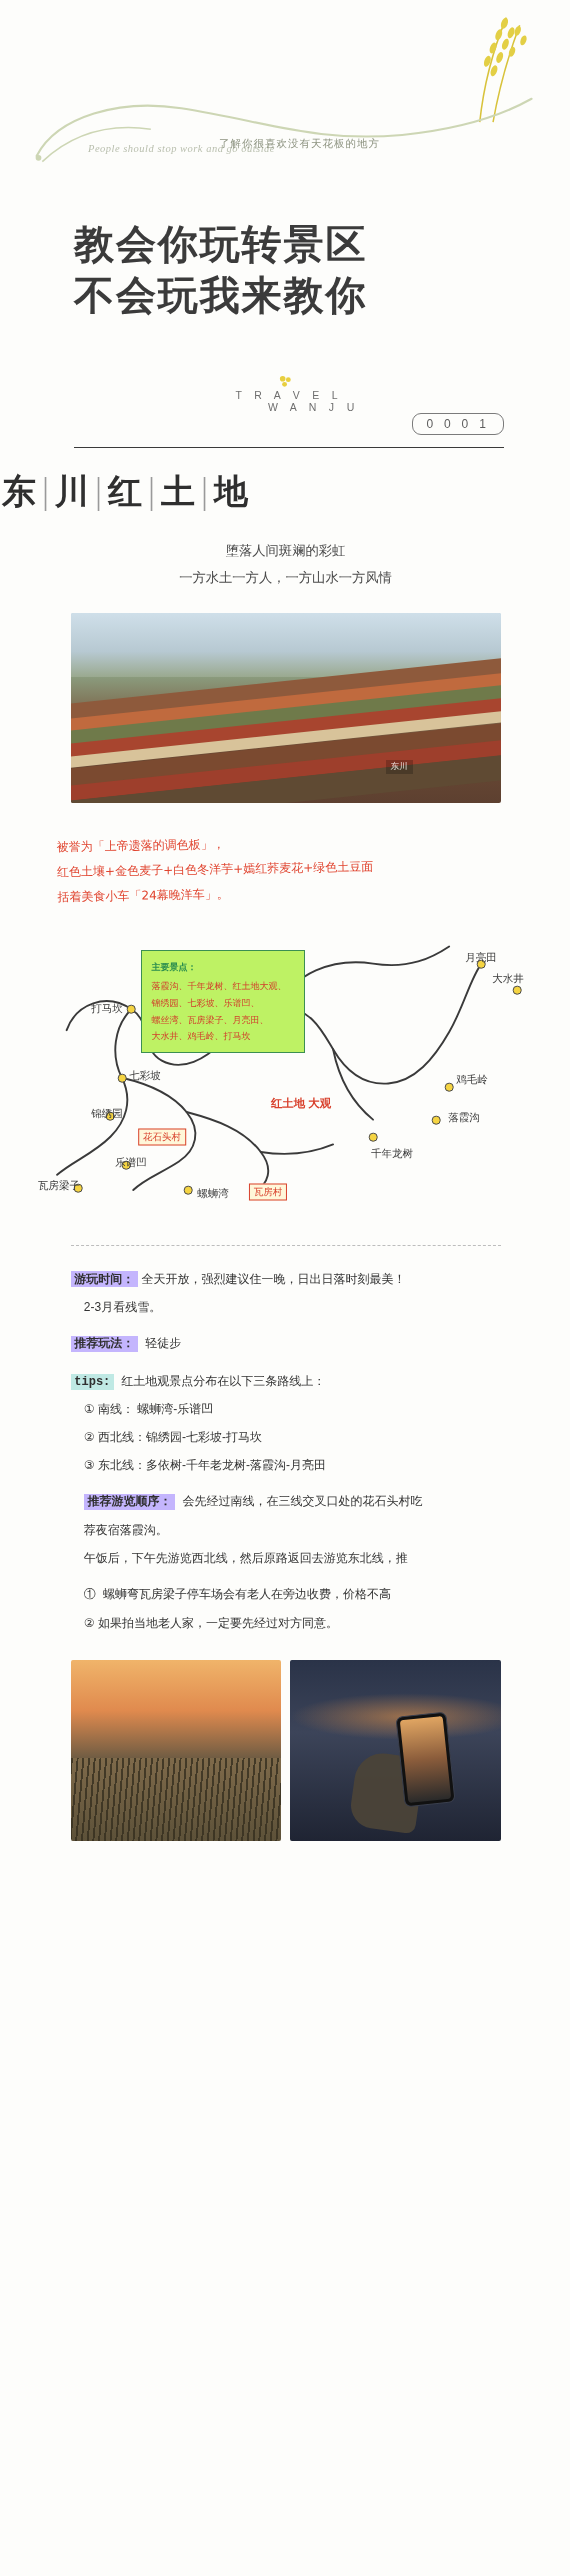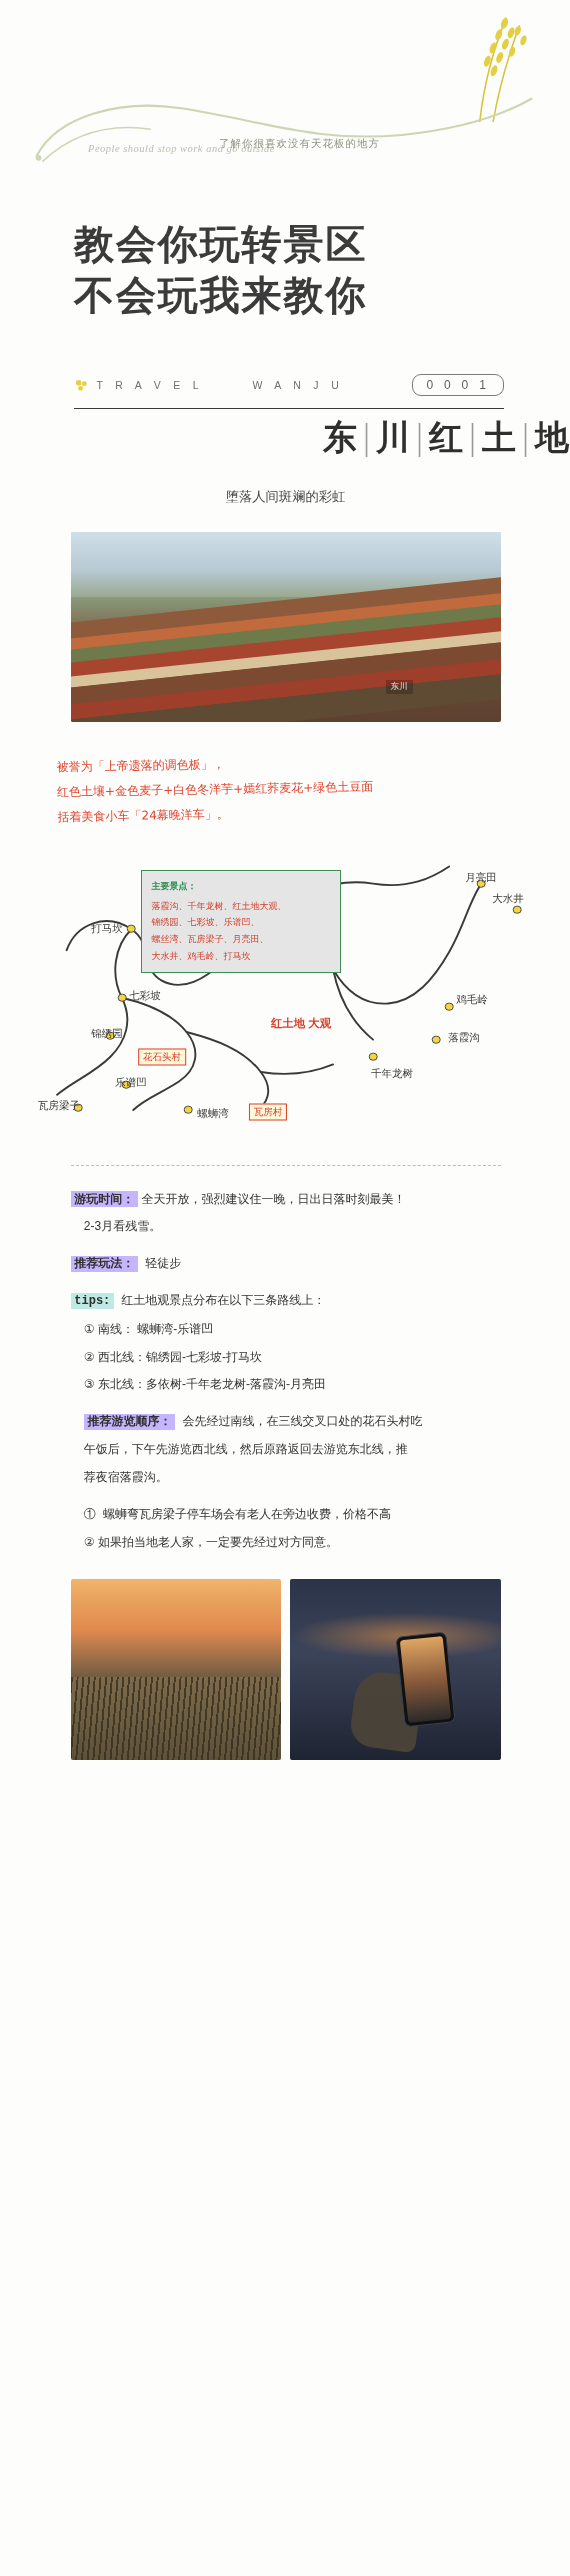--- a/index.html
+++ b/index.html
@@ -66,20 +66,21 @@
     color: #3b3b3b;
     font-family: "DejaVu Sans", "Liberation Sans", sans-serif;
   }
 
   
   .tagrow {
     display: flex;
     align-items: center;
     margin: 53px 0 8px 74px;
     width: 430px;
+    flex-direction: column;
   }
   .tag-flower { width: 15px; height: 15px; margin-right: 7.6px; }
   .tag-en {
     font-size: 10.5px;
     letter-spacing: 4.8px;
     color: #6e6e6e;
   }
   .tag-en.second { margin-left: 49px; }
   .tag-num {
     margin-left: auto;
@@ -92,22 +93,22 @@
   }
   .rule {
     margin: 11.4px 0 0 74px;
     width: 430px;
     height: 1.9px;
     background: #3a3a3a;
   }
 
   
   .sec-title {
-    margin: 6px 0 0 0;
-    text-align: right;
+    margin: 21px 0 0 0;
+    text-align: left;
     font-size: 34px;
     font-weight: 700;
     letter-spacing: 0px;
     color: #2f2f2f;
     font-family: "DejaVu Sans", "Liberation Sans", sans-serif;
   }
   .sec-title span { padding: 0 1.9px; }
   .sec-title .bar { color: #9a9a9a; font-weight: 300; }
 
   .sec-sub {
@@ -179,25 +180,25 @@
   .dot {
     position: absolute;
     width: 8.6px; height: 8.6px; border-radius: 50%;
     background: #f5d442;
     border: 1.4px solid #4a4a4a;
     transform: translate(-50%,-50%);
   }
   .map-box {
     position: absolute;
     left: 122px; top: 34px;
-    width: 200px;
+    width: 164px;
     border: 1px solid #3b8f52;
     border-radius: 0;
     padding: 7.6px 9.5px;
-    background: #e5e5e5;
+    background: #bef264;
     font-size: 9px;
     line-height: 1.85;
     color: #d1402c;
   }
   .map-box .bt { color:#2a8d4e; font-weight:700; display:block; margin-bottom:2.9px;}
   .map-red {
     position: absolute;
     font-size: 11.4px;
     color: #d8402c;
     font-weight: 700;
@@ -343,20 +344,21 @@
     <span class="tag-num">0 0 0 1</span>
   </div>
   <div class="rule"></div>
 
   <div class="sec-title">
     <span>东</span><span class="bar">|</span><span>川</span><span class="bar">|</span><span>红</span><span class="bar">|</span><span>土</span><span class="bar">|</span><span>地</span>
   </div>
 
   <div class="sec-sub">
     <div>堕落人间斑斓的彩虹</div>
+    <div>一方水土一方人，一方山水一方风情</div>
   </div>
 
   <div class="hero">
     <div class="sky"></div>
     <div class="field f1"></div>
     <div class="field f2"></div>
     <div class="field f3"></div>
     <div class="field f4"></div>
     <div class="field f5"></div>
     <div class="field f6"></div>
@@ -452,22 +454,22 @@
     </p>
 
     <p class="indent">① 南线：  螺蛳湾-乐谱凹</p>
     <p class="indent">② 西北线：锦绣园-七彩坡-打马坎</p>
     <p class="indent">③ 东北线：多依树-千年老龙树-落霞沟-月亮田</p>
 
     <p class="gap indent">
       <span class="hl">推荐游览顺序：</span>
       <span>会先经过南线，在三线交叉口处的花石头村吃</span>
     </p>
+    <p class="indent">荐夜宿落霞沟。</p>
     <p class="indent">午饭后，下午先游览西北线，然后原路返回去游览东北线，推</p>
-    <p class="indent">荐夜宿落霞沟。</p>
 
     <p class="gap indent">① 螺蛳弯瓦房梁子停车场会有老人在旁边收费，价格不高</p>
     <p class="indent">② 如果拍当地老人家，一定要先经过对方同意。</p>
   </div>
 
   <div class="photos">
     <div class="photo left">
       <div class="grass"></div>
     </div>
     <div class="photo right">

